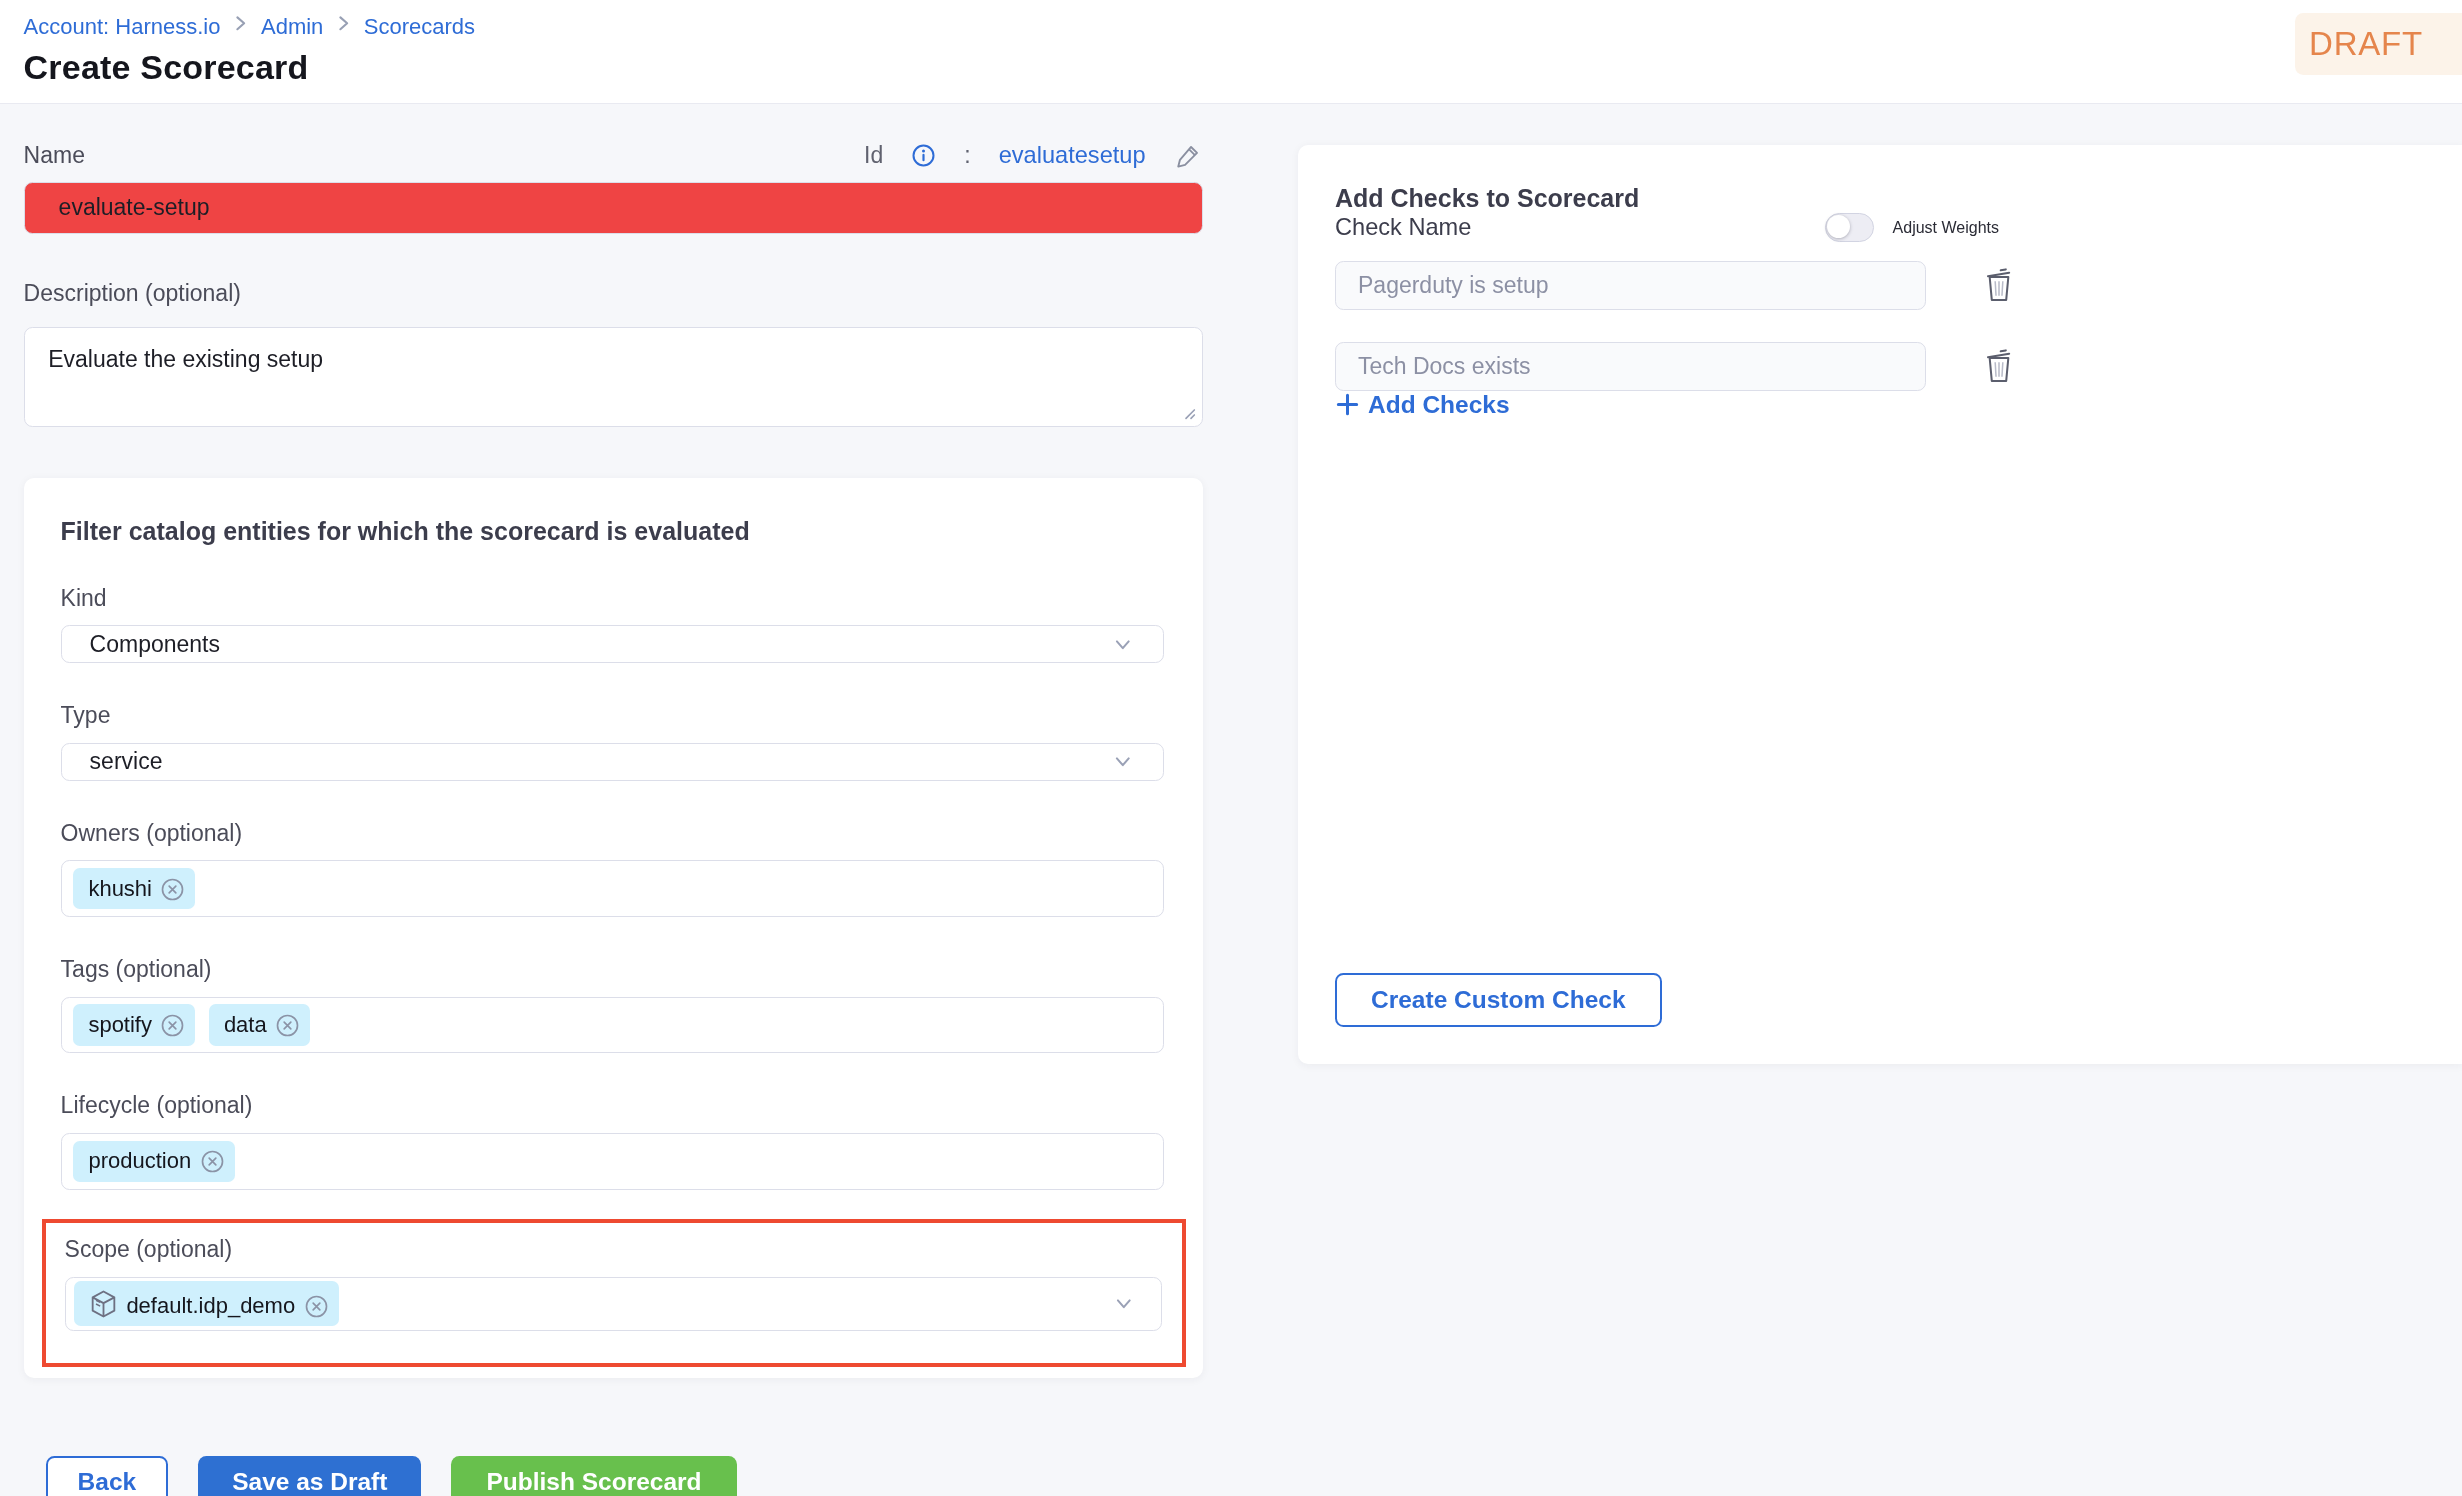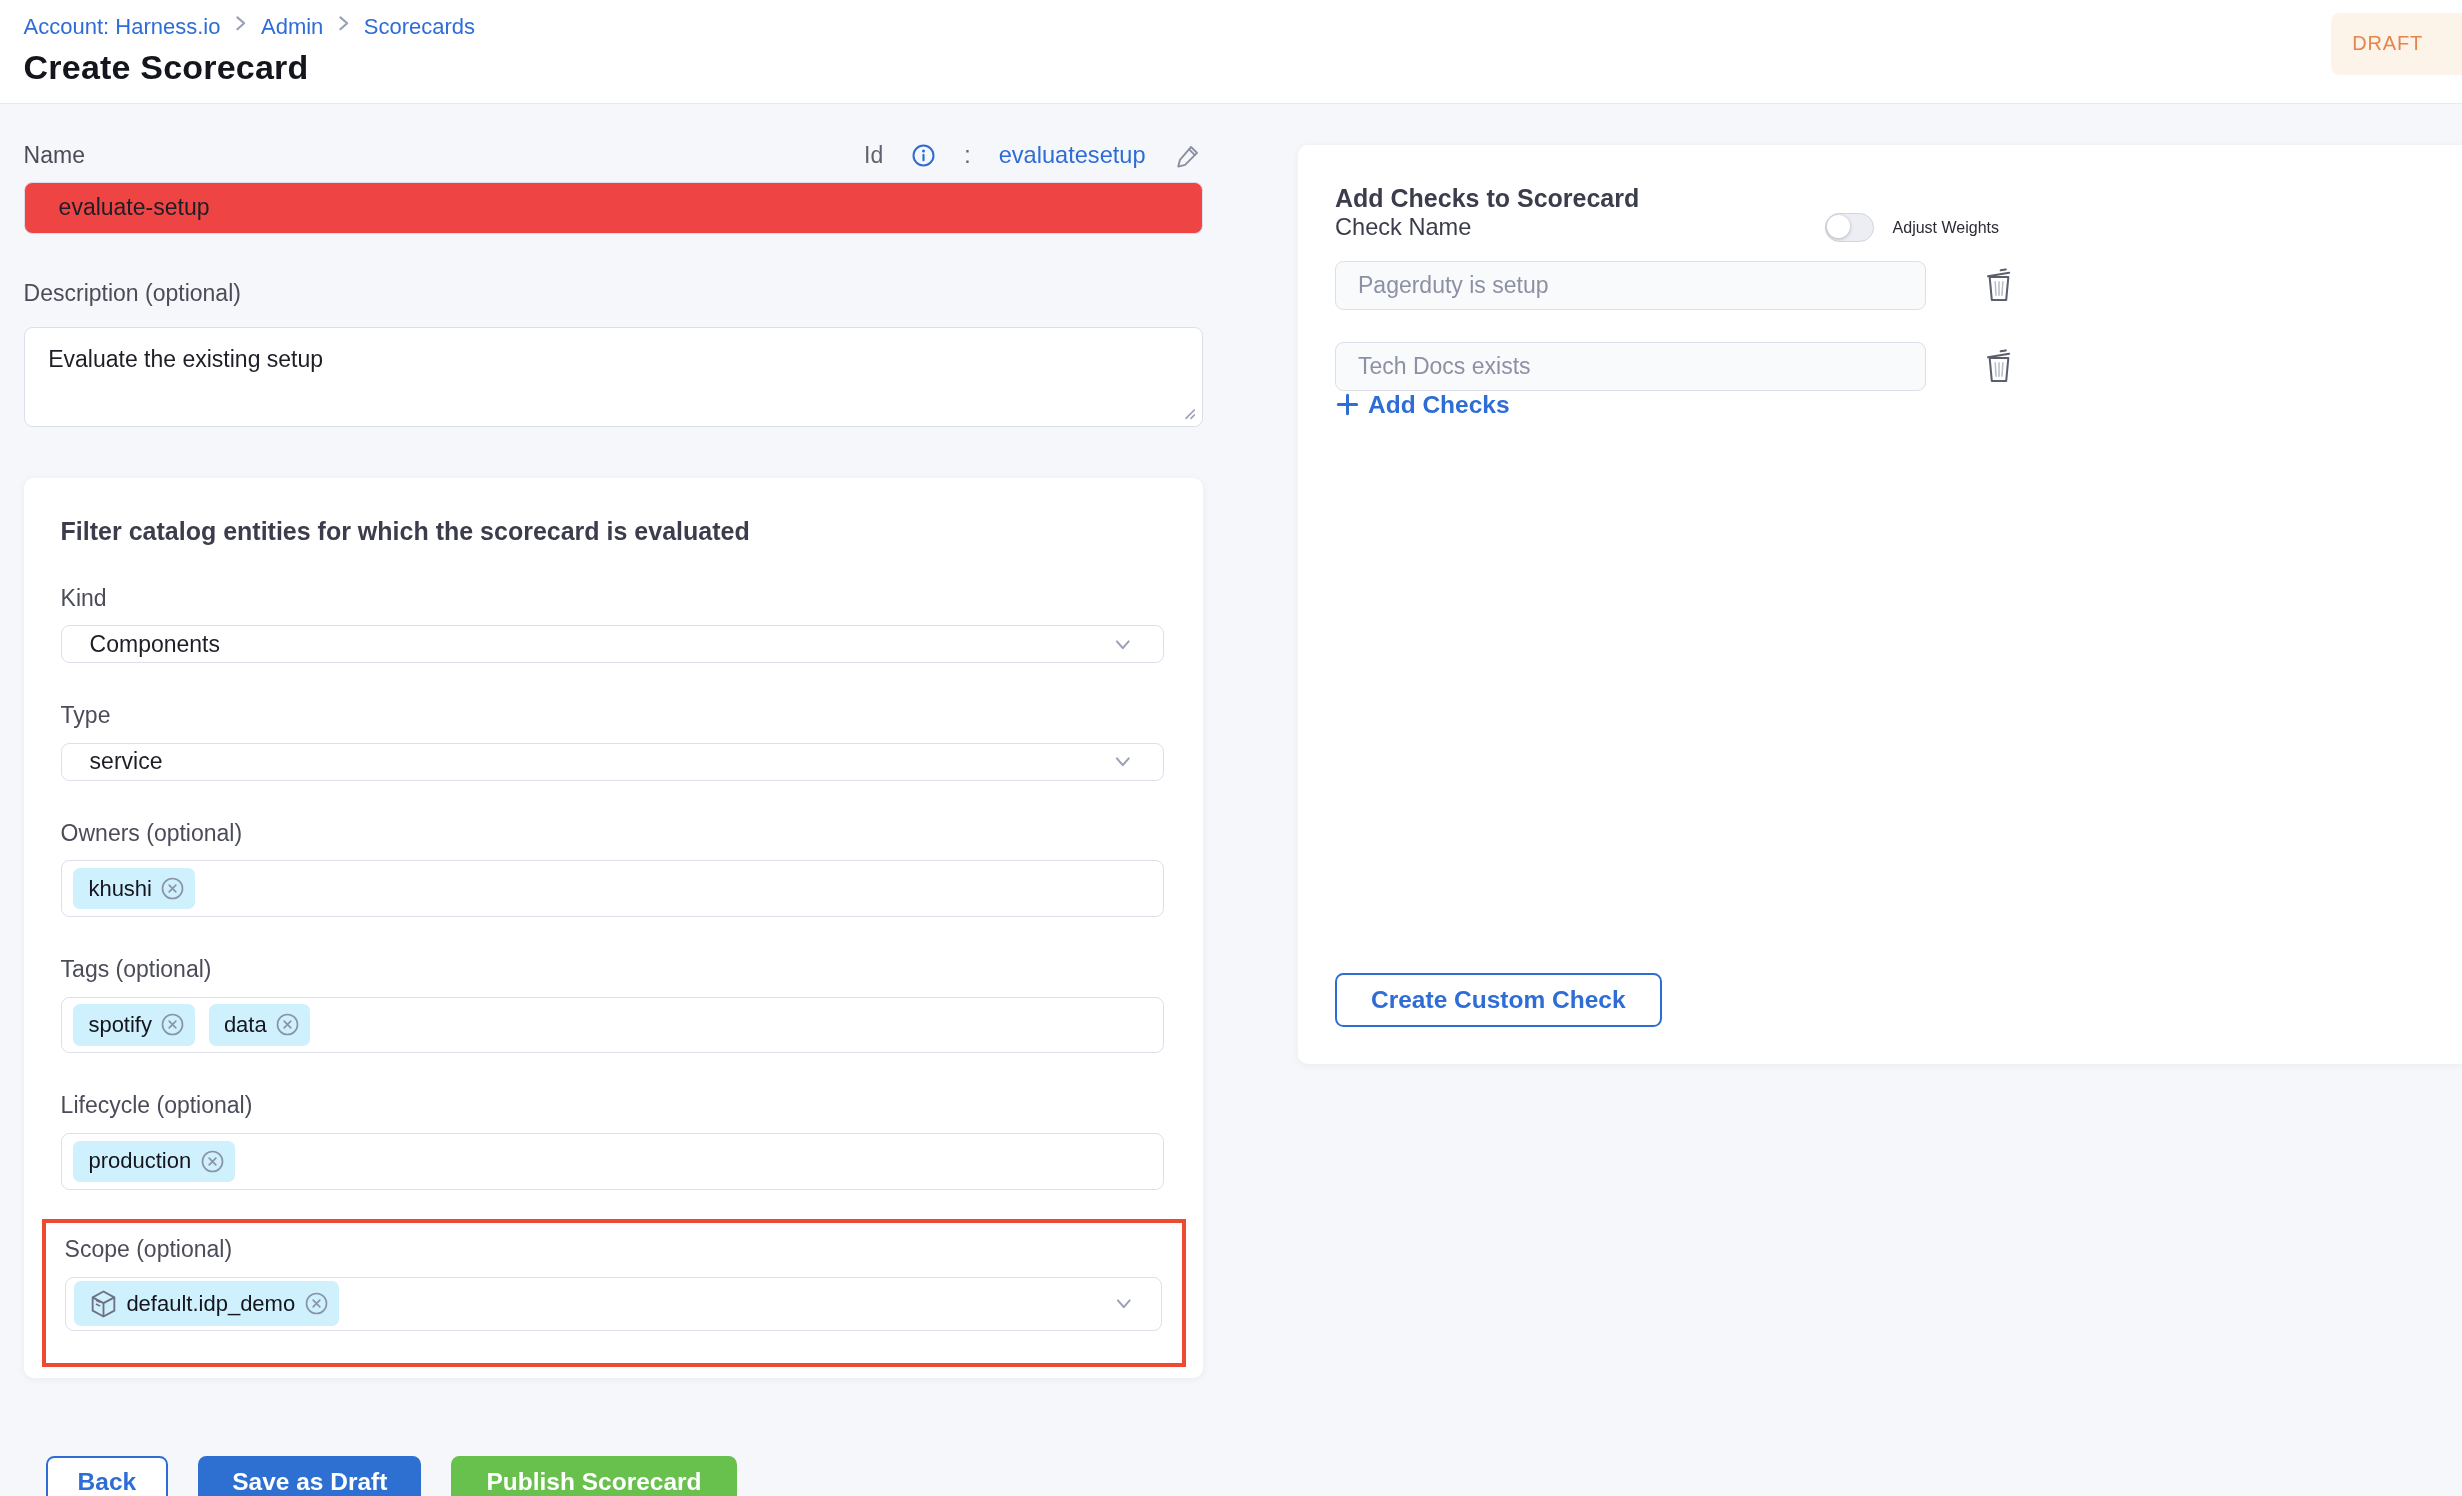--- a/index.html
+++ b/index.html
@@ -14,22 +14,22 @@
   .header {
     position:relative; height:104px; background:#ffffff;
     border-bottom:1.7px solid #e9eaf1; padding-left:23.6px;
   }
   .breadcrumb { display:flex; align-items:flex-start; gap:13.5px; padding-top:14px; font-size:22px; }
   .breadcrumb a { color:#2e6cd6; text-decoration:none; cursor:pointer; }
   .crumb-sep { display:flex; align-items:center; }
   .page-title { margin:8.4px 0 0 0; font-size:34px; font-weight:bold; color:#15161d; letter-spacing:0.2px; }
   .draft-badge {
     position:absolute; right:0; top:12.7px; height:62px;
-    background:#fcf3e9; color:#e5854c; font-size:20px; letter-spacing:0.8px;
-    display:flex; align-items:center; padding:0 39px 0 21px;
+    background:#fcf3e9; color:#e5854c; font-size:33px; letter-spacing:0.8px;
+    display:flex; align-items:center; padding:0 39px 0 14px;
     border-radius:8.4px 0 0 8.4px;
   }
   
   .main { position:relative; height:1391px; }
   .left-col { position:absolute; left:23.6px; top:37px; width:1179px; }
   .field-label { font-size:23px; color:#4b4c59; display:block; }
   
   .name-row { display:flex; justify-content:space-between; align-items:center; }
   .id-row { display:flex; align-items:center; gap:28px; font-size:23px; color:#60626f; }
   .id-value { color:#2e6cd6; font-size:23.6px; }
@@ -56,21 +56,21 @@
   .card-title { margin:0; font-size:25px; font-weight:bold; color:#3c3d4c; }
   .group-label { margin-top:39px; }
   .select-box, .chip-input {
     margin-top:13.5px; background:#fff; border:1.7px solid #dcdee9; border-radius:8.4px;
     display:flex; align-items:center; cursor:pointer;
   }
   .select-box { height:38px; padding:0 28px; justify-content:space-between; font-size:23px; }
   .chip-input { min-height:56px; padding:6.8px 11.8px; gap:13.5px; }
   .chip {
     background:#cff0fd; border-radius:6.8px; padding:7.6px 10px 7.6px 15px;
-    display:inline-flex; align-items:center; gap:8.4px; font-size:22px; color:#15161d;
+    display:inline-flex; align-items:flex-end; gap:8.4px; font-size:22px; color:#15161d;
   }
   .scope-box {
     border:4.2px solid #ee4a31;
     margin:29px -22px 0 -18.6px;
     padding:13.5px 20px 32px 18.6px;
   }
   .scope-select { justify-content:space-between; height:auto; min-height:52px; padding:3.4px 25px 3.4px 8.4px; }
   .scope-left { display:flex; align-items:center; }
   
   .actions { margin-top:78px; margin-left:22px; display:flex; gap:30px; }

